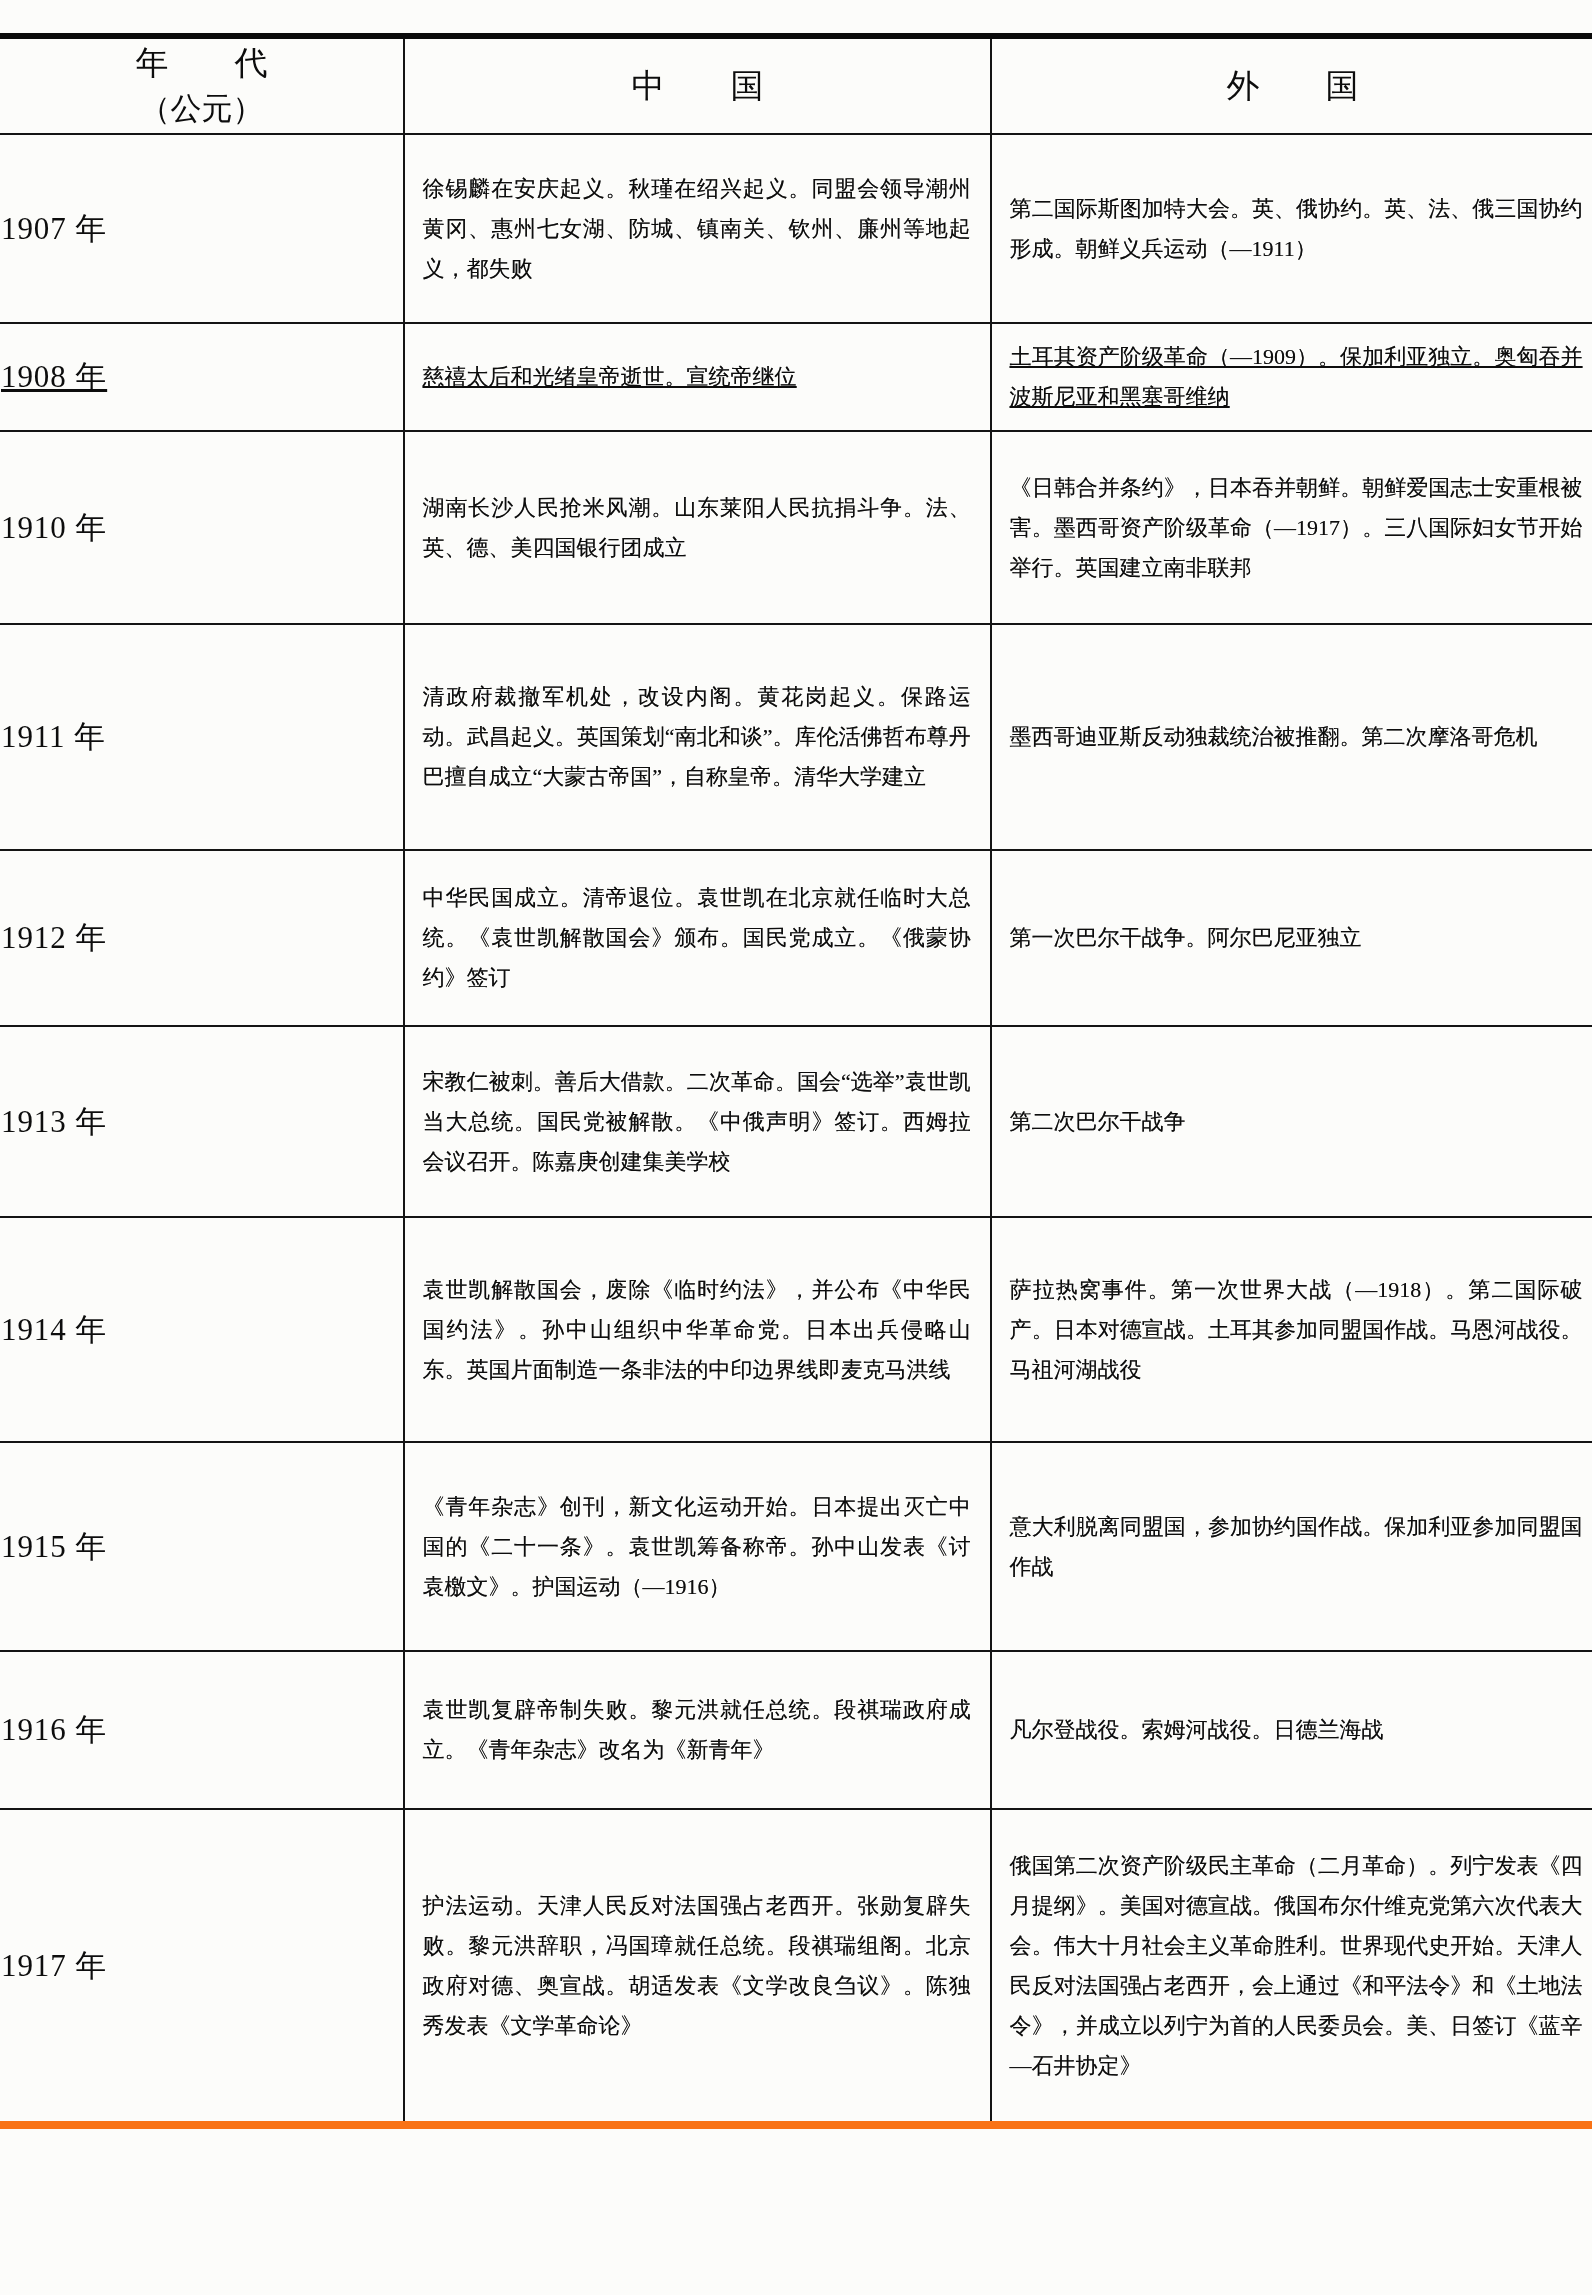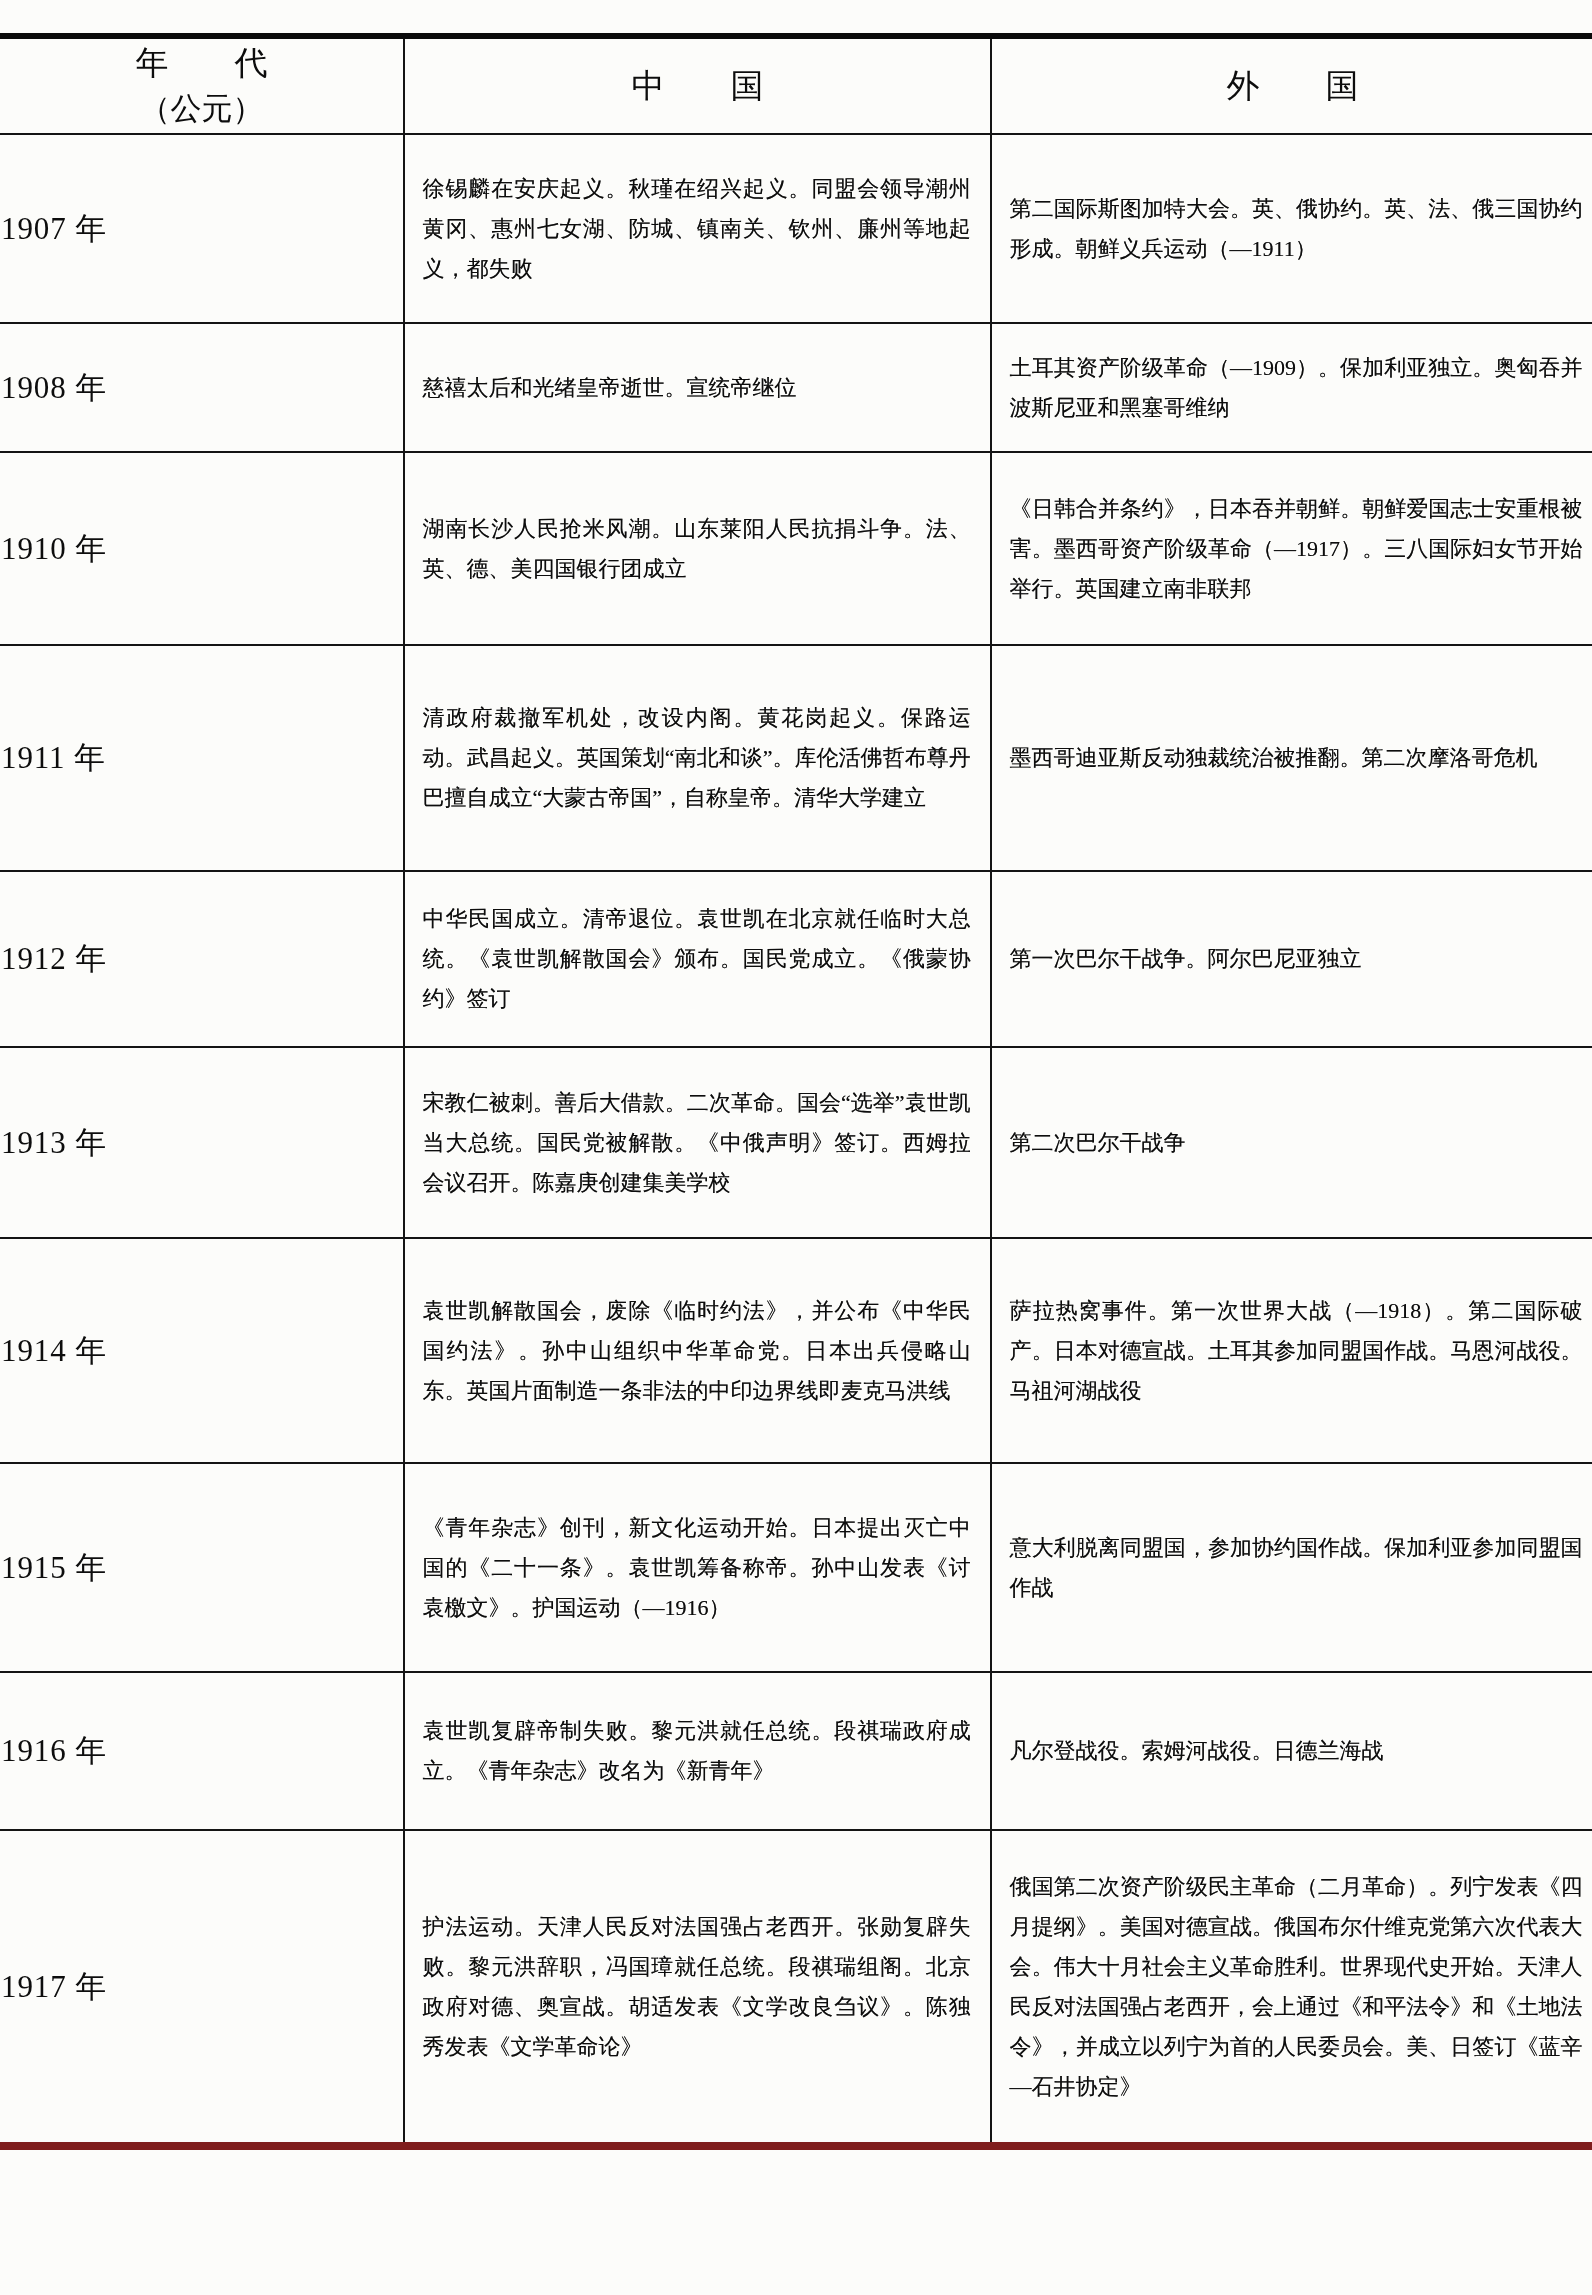--- a/index.html
+++ b/index.html
@@ -11,21 +11,21 @@
     overflow:hidden;
     position:relative;
     font-family:"Liberation Serif","DejaVu Serif",serif;
     color:#0d0d0d;
   }
   table.chron{
     width:1592px;
     table-layout:fixed;
     border-collapse:collapse;
     border-top:6.1px solid #0a0a0a;
-    border-bottom:8px solid #7f1d1d;
+    border-bottom:8px solid #f97316;
   }
   col.c-year{width:404px;}
   col.c-china{width:587px;}
   col.c-foreign{width:602px;}
   th,td{
     border-bottom:2.6px solid #141414;
     vertical-align:middle;
     box-sizing:border-box;
     font-weight:normal;
   }
@@ -46,21 +46,21 @@
   td.china,td.foreign{
     font-size:22px;
     line-height:40px;
     text-align:justify;
     text-shadow:0 0 0.4px rgba(0,0,0,0.55);
   }
   td.china{padding:7px 19.3px 7px 17.6px;}
   td.foreign{padding:7px 10.5px 7px 17.6px;}
 
   tr.r0{height:189px;}
-  tr.r1{height:129px;}
+  tr.r1{height:108px;text-decoration:underline;}
   tr.r2{height:94px;}
   tr.r3{height:193px;}
   tr.r4{height:226px;}
   tr.r5{height:176px;}
   tr.r6{height:191px;}
   tr.r7{height:225px;}
   tr.r8{height:209px;}
   tr.r9{height:158px;}
   tr.r10{height:316px;}
 </style>

